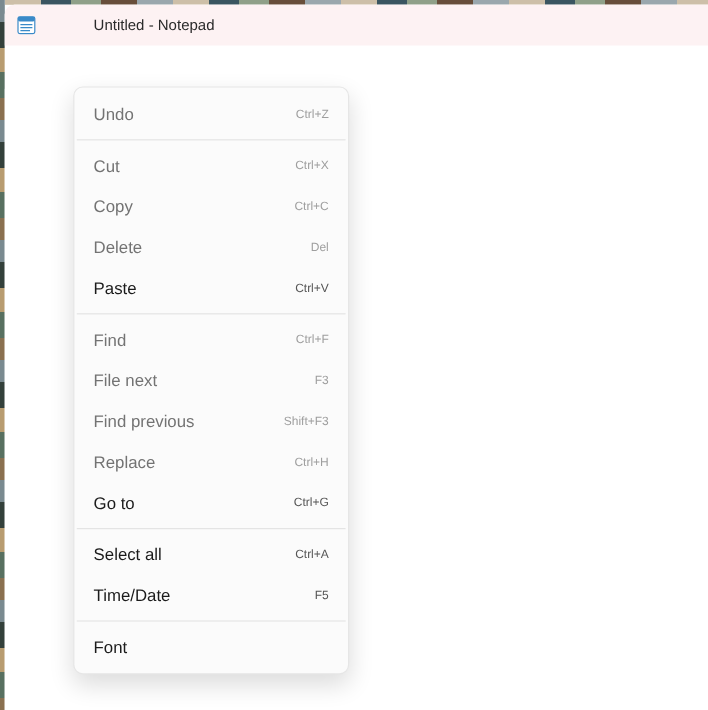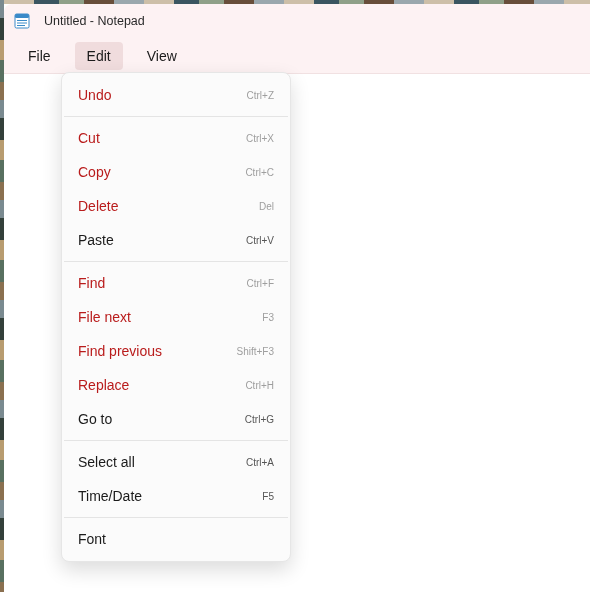--- a/index.html
+++ b/index.html
@@ -50,20 +50,21 @@
     border-top-left-radius: 8px;
   }
   .titlebar {
     height: 34px;
     background: #fdf2f3;
     display: flex;
     align-items: center;
     padding-left: 10px;
     box-sizing: border-box;
     border-top-left-radius: 8px;
+    gap: 34px;
   }
   .app-icon {
     width: 16px;
     height: 16px;
     margin-right: 14px;
     display: inline-flex;
     align-items: center;
     justify-content: center;
   }
   .title-text {
@@ -122,21 +123,21 @@
     cursor: default;
   }
   .dd-item .label {
     color: #1b1b1b;
   }
   .dd-item .shortcut {
     color: #555555;
     font-size: 10px;
   }
   .dd-item.disabled .label {
-    color: #b91c1c;
+    color: #737373;
   }
   .dd-item.disabled .shortcut {
     color: #9e9e9e;
   }
   .dd-sep {
     height: 1px;
     background: #e4e4e4;
     margin: 4px 2px;
   }
 </style>
@@ -154,33 +155,20 @@
         <rect x="1" y="1" width="14" height="14" rx="1.5" fill="#ffffff" stroke="#3a8ac8" stroke-width="1"></rect>
         <rect x="1" y="1" width="14" height="4" rx="1.5" fill="#3a8ac8"></rect>
         <line x1="3" y1="7.5" x2="13" y2="7.5" stroke="#3a8ac8" stroke-width="1"></line>
         <line x1="3" y1="10" x2="13" y2="10" stroke="#3a8ac8" stroke-width="1"></line>
         <line x1="3" y1="12.5" x2="11" y2="12.5" stroke="#3a8ac8" stroke-width="1"></line>
       </svg>
     </span>
     <span class="title-text">Untitled - Notepad</span>
   </div>
 
-  <div class="menubar">
-    <div class="menu-item">
-      <span>File</span>
-    </div>
-    <div class="menu-gap"></div>
-    <div class="menu-item active">
-      <span>Edit</span>
-    </div>
-    <div class="menu-gap"></div>
-    <div class="menu-item">
-      <span>View</span>
-    </div>
-  </div>
 
   <div class="editor"></div>
 
   <div class="dropdown">
 
     <div class="dd-item disabled">
       <span class="label">Undo</span>
       <span class="shortcut">Ctrl+Z</span>
     </div>
 

